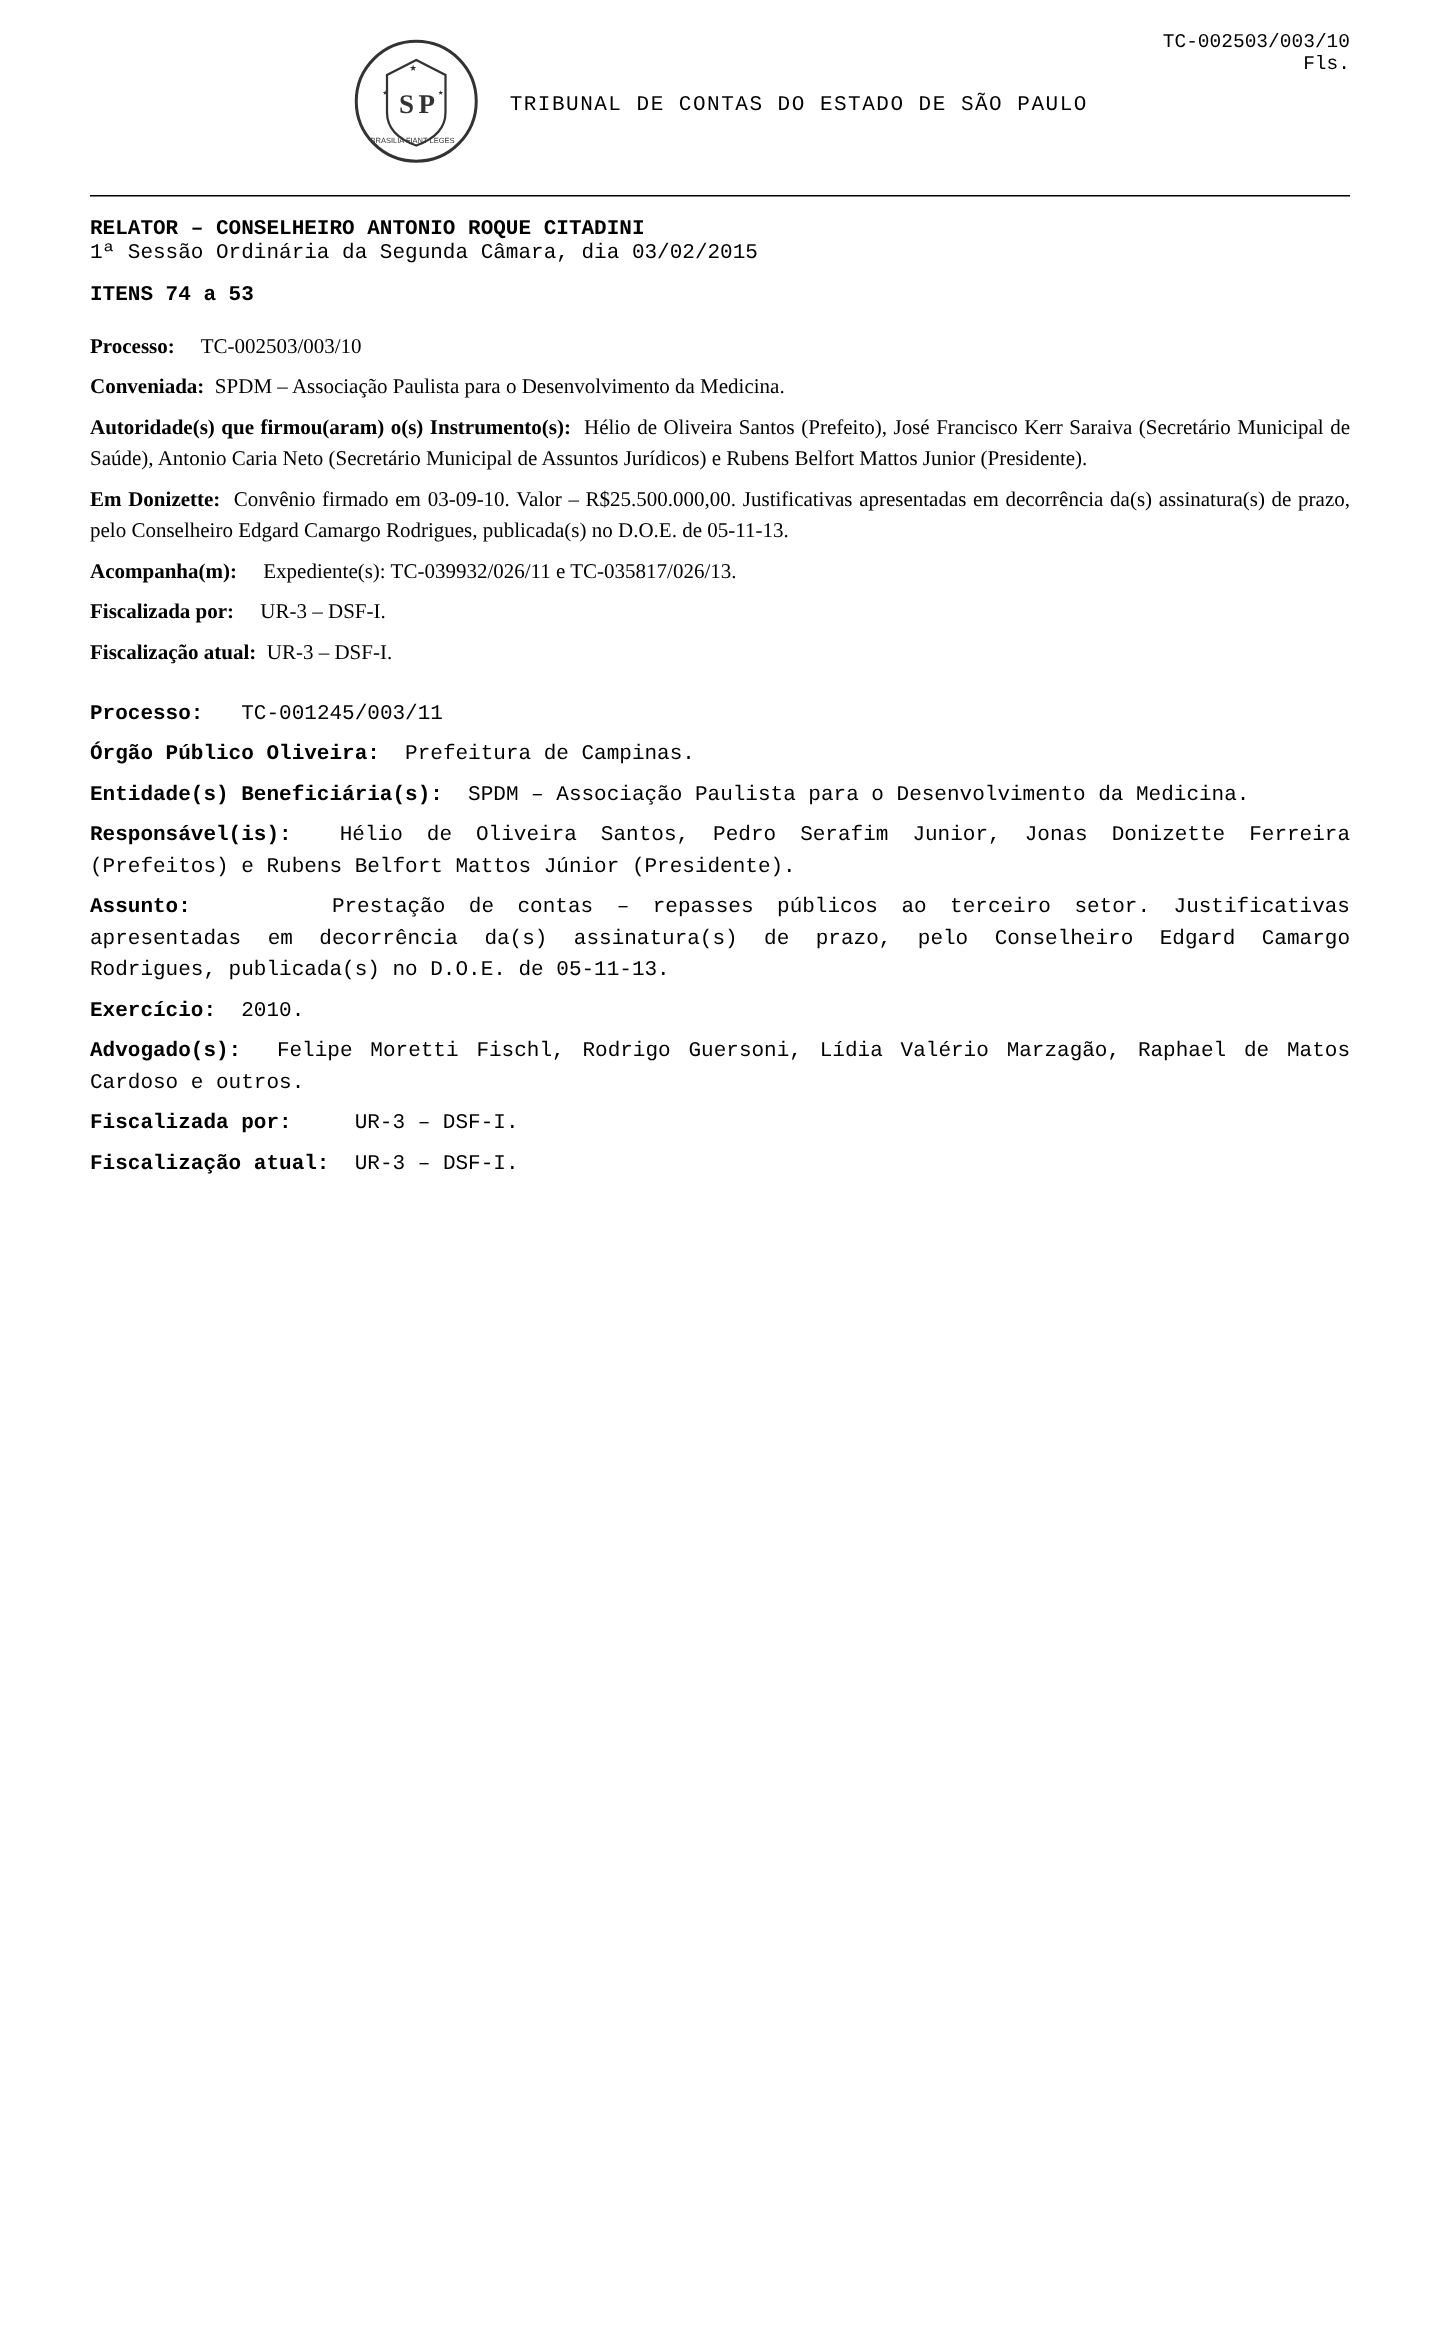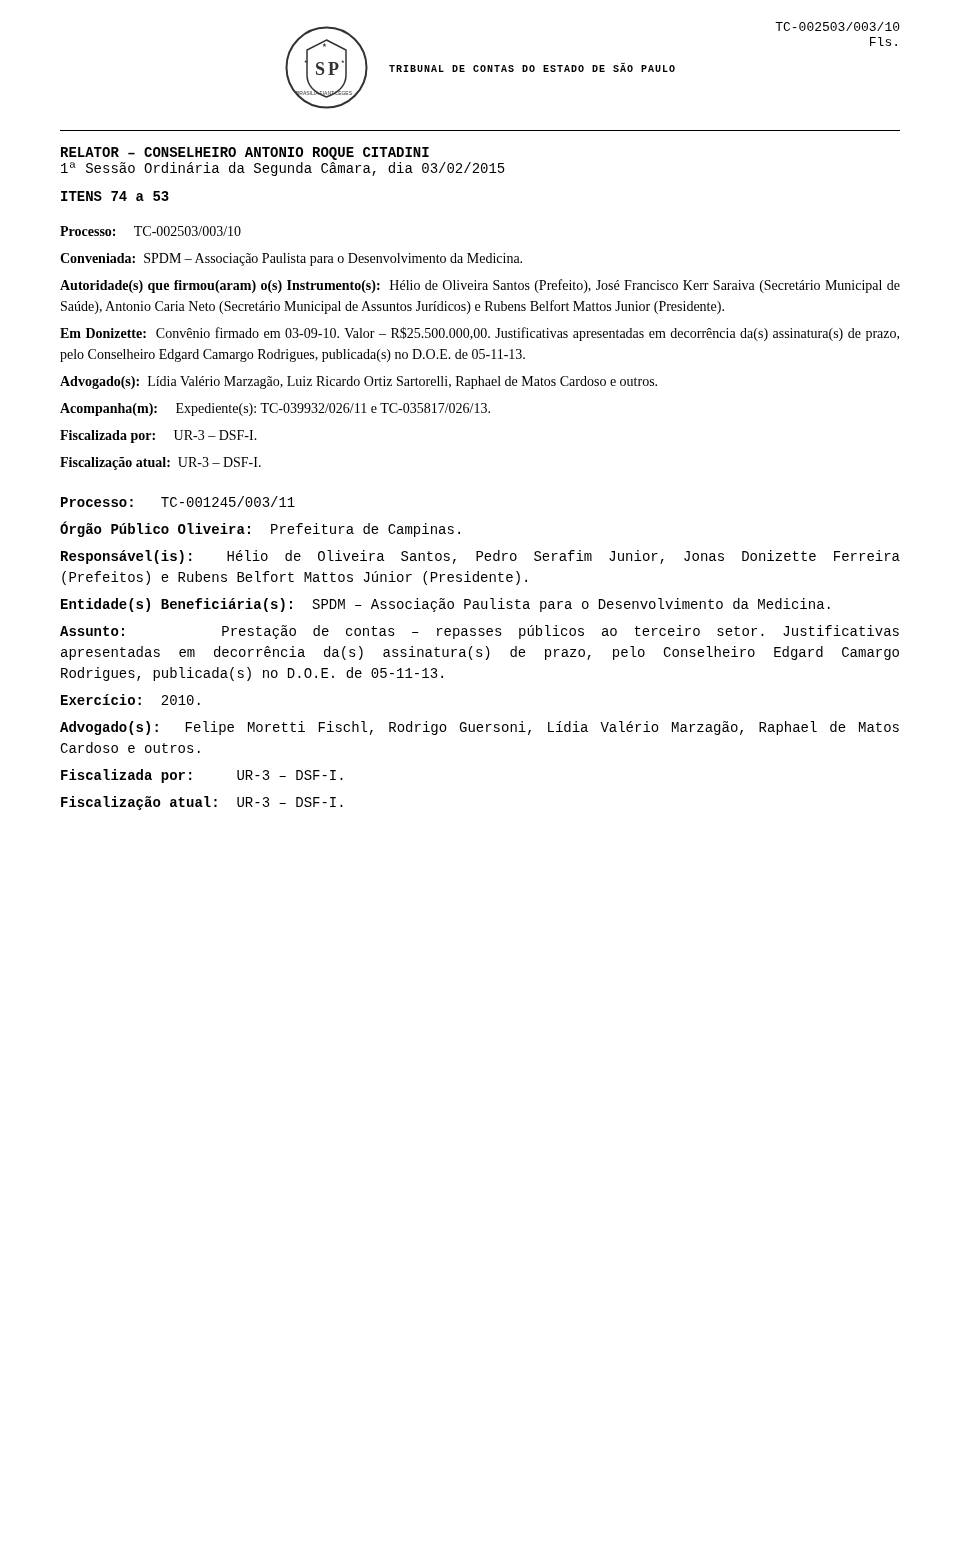--- a/index.html
+++ b/index.html
@@ -49,21 +49,21 @@
 
         <text x="38" y="22" font-size="8" fill="#333">★</text>
         <text x="20" y="38" font-size="6" fill="#333">★</text>
         <text x="57" y="38" font-size="6" fill="#333">★</text>
 
         <text x="12" y="70" font-family="sans-serif" font-size="5" fill="#333">BRASILIA FIANT LEGES</text>
       </svg>
     </div>
 
     <div style="text-align: center;">
-      <div style="font-weight: bold; font-size: 10px; letter-spacing: 1px; font-family: 'Courier New', monospace; text-align: right;">TRIBUNAL DE CONTAS DO ESTADO DE SÃO PAULO</div>
+      <div style="font-weight: normal; font-size: 14px; letter-spacing: 1px; font-family: 'Courier New', monospace; text-align: right;">TRIBUNAL DE CONTAS DO ESTADO DE SÃO PAULO</div>
     </div>
   </div>
 </div>
 
 <hr style="border: none; border-top: 1px solid #000; margin: 8px 0;">
 
 <div style="margin: 14px 0 8px 0;">
   <div style="font-weight: bold; font-size: 14px; font-family: 'Courier New', monospace;">RELATOR – CONSELHEIRO ANTONIO ROQUE CITADINI</div>
   <div style="font-size: 14px; font-family: 'Courier New', monospace;">1ª Sessão Ordinária da Segunda Câmara, dia 03/02/2015</div>
 </div>
@@ -87,24 +87,20 @@
     <span class="label-bold" style="font-weight: bold;">Autoridade(s) que firmou(aram) o(s) Instrumento(s):</span>&nbsp;
     <span>Hélio de Oliveira Santos (Prefeito), José Francisco Kerr Saraiva (Secretário Municipal de Saúde), Antonio Caria Neto (Secretário Municipal de Assuntos Jurídicos) e Rubens Belfort Mattos Junior (Presidente).</span>
   </div>
 
 
   <div class="content-block">
     <span class="label-bold" style="font-weight: bold;">Em Donizette:</span>&nbsp;
     <span>Convênio firmado em 03-09-10. Valor – R$25.500.000,00. Justificativas apresentadas em decorrência da(s) assinatura(s) de prazo, pelo Conselheiro Edgard Camargo Rodrigues, publicada(s) no D.O.E. de 05-11-13.</span>
   </div>
 
-  <div class="content-block">
-    <span class="label-bold" style="font-weight: bold;">Advogado(s):</span>&nbsp;
-    <span>Lídia Valério Marzagão, Luiz Ricardo Ortiz Sartorelli, Raphael de Matos Cardoso e outros.</span>
-  </div>
 
   <div class="content-block">
     <span class="label-bold" style="font-weight: bold;">Acompanha(m):</span>&nbsp;&nbsp;&nbsp;&nbsp;
     <span>Expediente(s): TC-039932/026/11 e TC-035817/026/13.</span>
   </div>
 
   <div class="content-block">
     <span class="label-bold" style="font-weight: bold;">Fiscalizada por:</span>&nbsp;&nbsp;&nbsp;&nbsp;
     <span>UR-3 – DSF-I.</span>
   </div>
@@ -124,27 +120,27 @@
     <span class="label-bold" style="font-weight: bold;">Processo:</span>&nbsp;&nbsp;
     <span>TC-001245/003/11</span>
   </div>
 
   <div class="content-block">
     <span class="label-bold" style="font-weight: bold;">Órgão Público Oliveira:</span>&nbsp;
     <span>Prefeitura de Campinas.</span>
   </div>
 
   <div class="content-block">
-    <span class="label-bold" style="font-weight: bold;">Responsável(is):</span>&nbsp;
-    <span>Hélio de Oliveira Santos, Pedro Serafim Junior, Jonas Donizette Ferreira (Prefeitos) e Rubens Belfort Mattos Júnior (Presidente).</span>
+    <span class="label-bold" style="font-weight: bold;">Entidade(s) Beneficiária(s):</span>&nbsp;
+    <span>SPDM – Associação Paulista para o Desenvolvimento da Medicina.</span>
   </div>
 
   <div class="content-block">
-    <span class="label-bold" style="font-weight: bold;">Entidade(s) Beneficiária(s):</span>&nbsp;
-    <span>SPDM – Associação Paulista para o Desenvolvimento da Medicina.</span>
+    <span class="label-bold" style="font-weight: bold;">Responsável(is):</span>&nbsp;
+    <span>Hélio de Oliveira Santos, Pedro Serafim Junior, Jonas Donizette Ferreira (Prefeitos) e Rubens Belfort Mattos Júnior (Presidente).</span>
   </div>
 
   <div class="content-block">
     <span class="label-bold" style="font-weight: bold;">Assunto:</span>&nbsp;&nbsp;&nbsp;&nbsp;&nbsp;
     <span>Prestação de contas – repasses públicos ao terceiro setor. Justificativas apresentadas em decorrência da(s) assinatura(s) de prazo, pelo Conselheiro Edgard Camargo Rodrigues, publicada(s) no D.O.E. de 05-11-13.</span>
   </div>
 
   <div class="content-block">
     <span class="label-bold" style="font-weight: bold;">Exercício:</span>&nbsp;
     <span>2010.</span>

